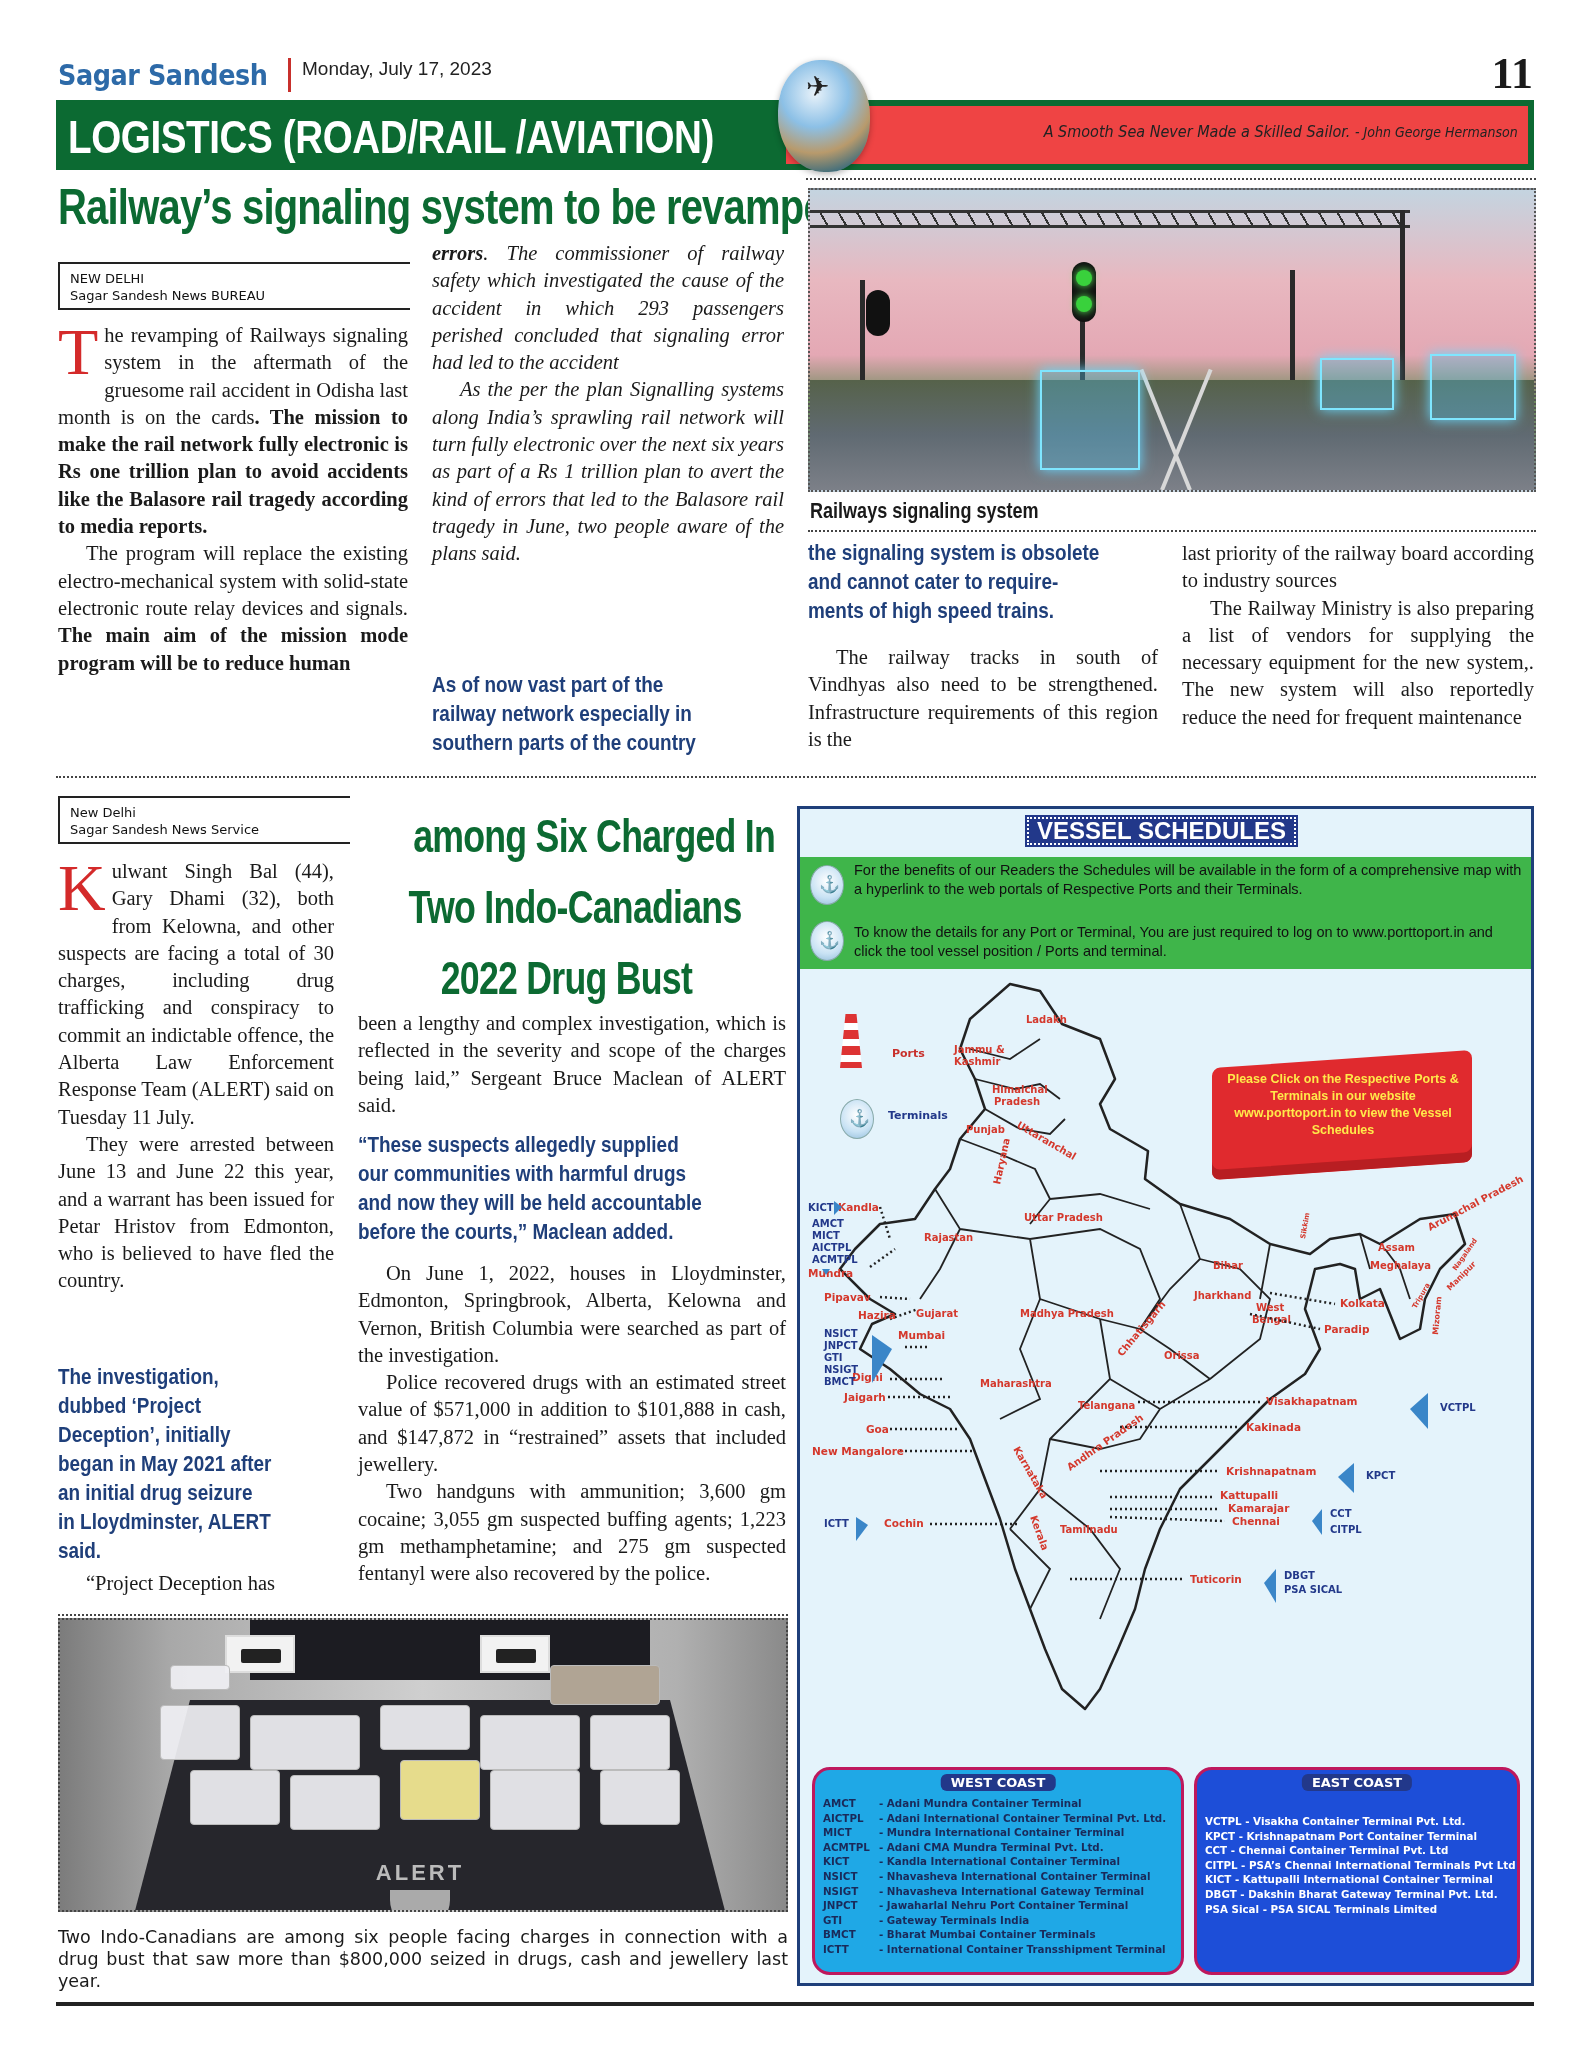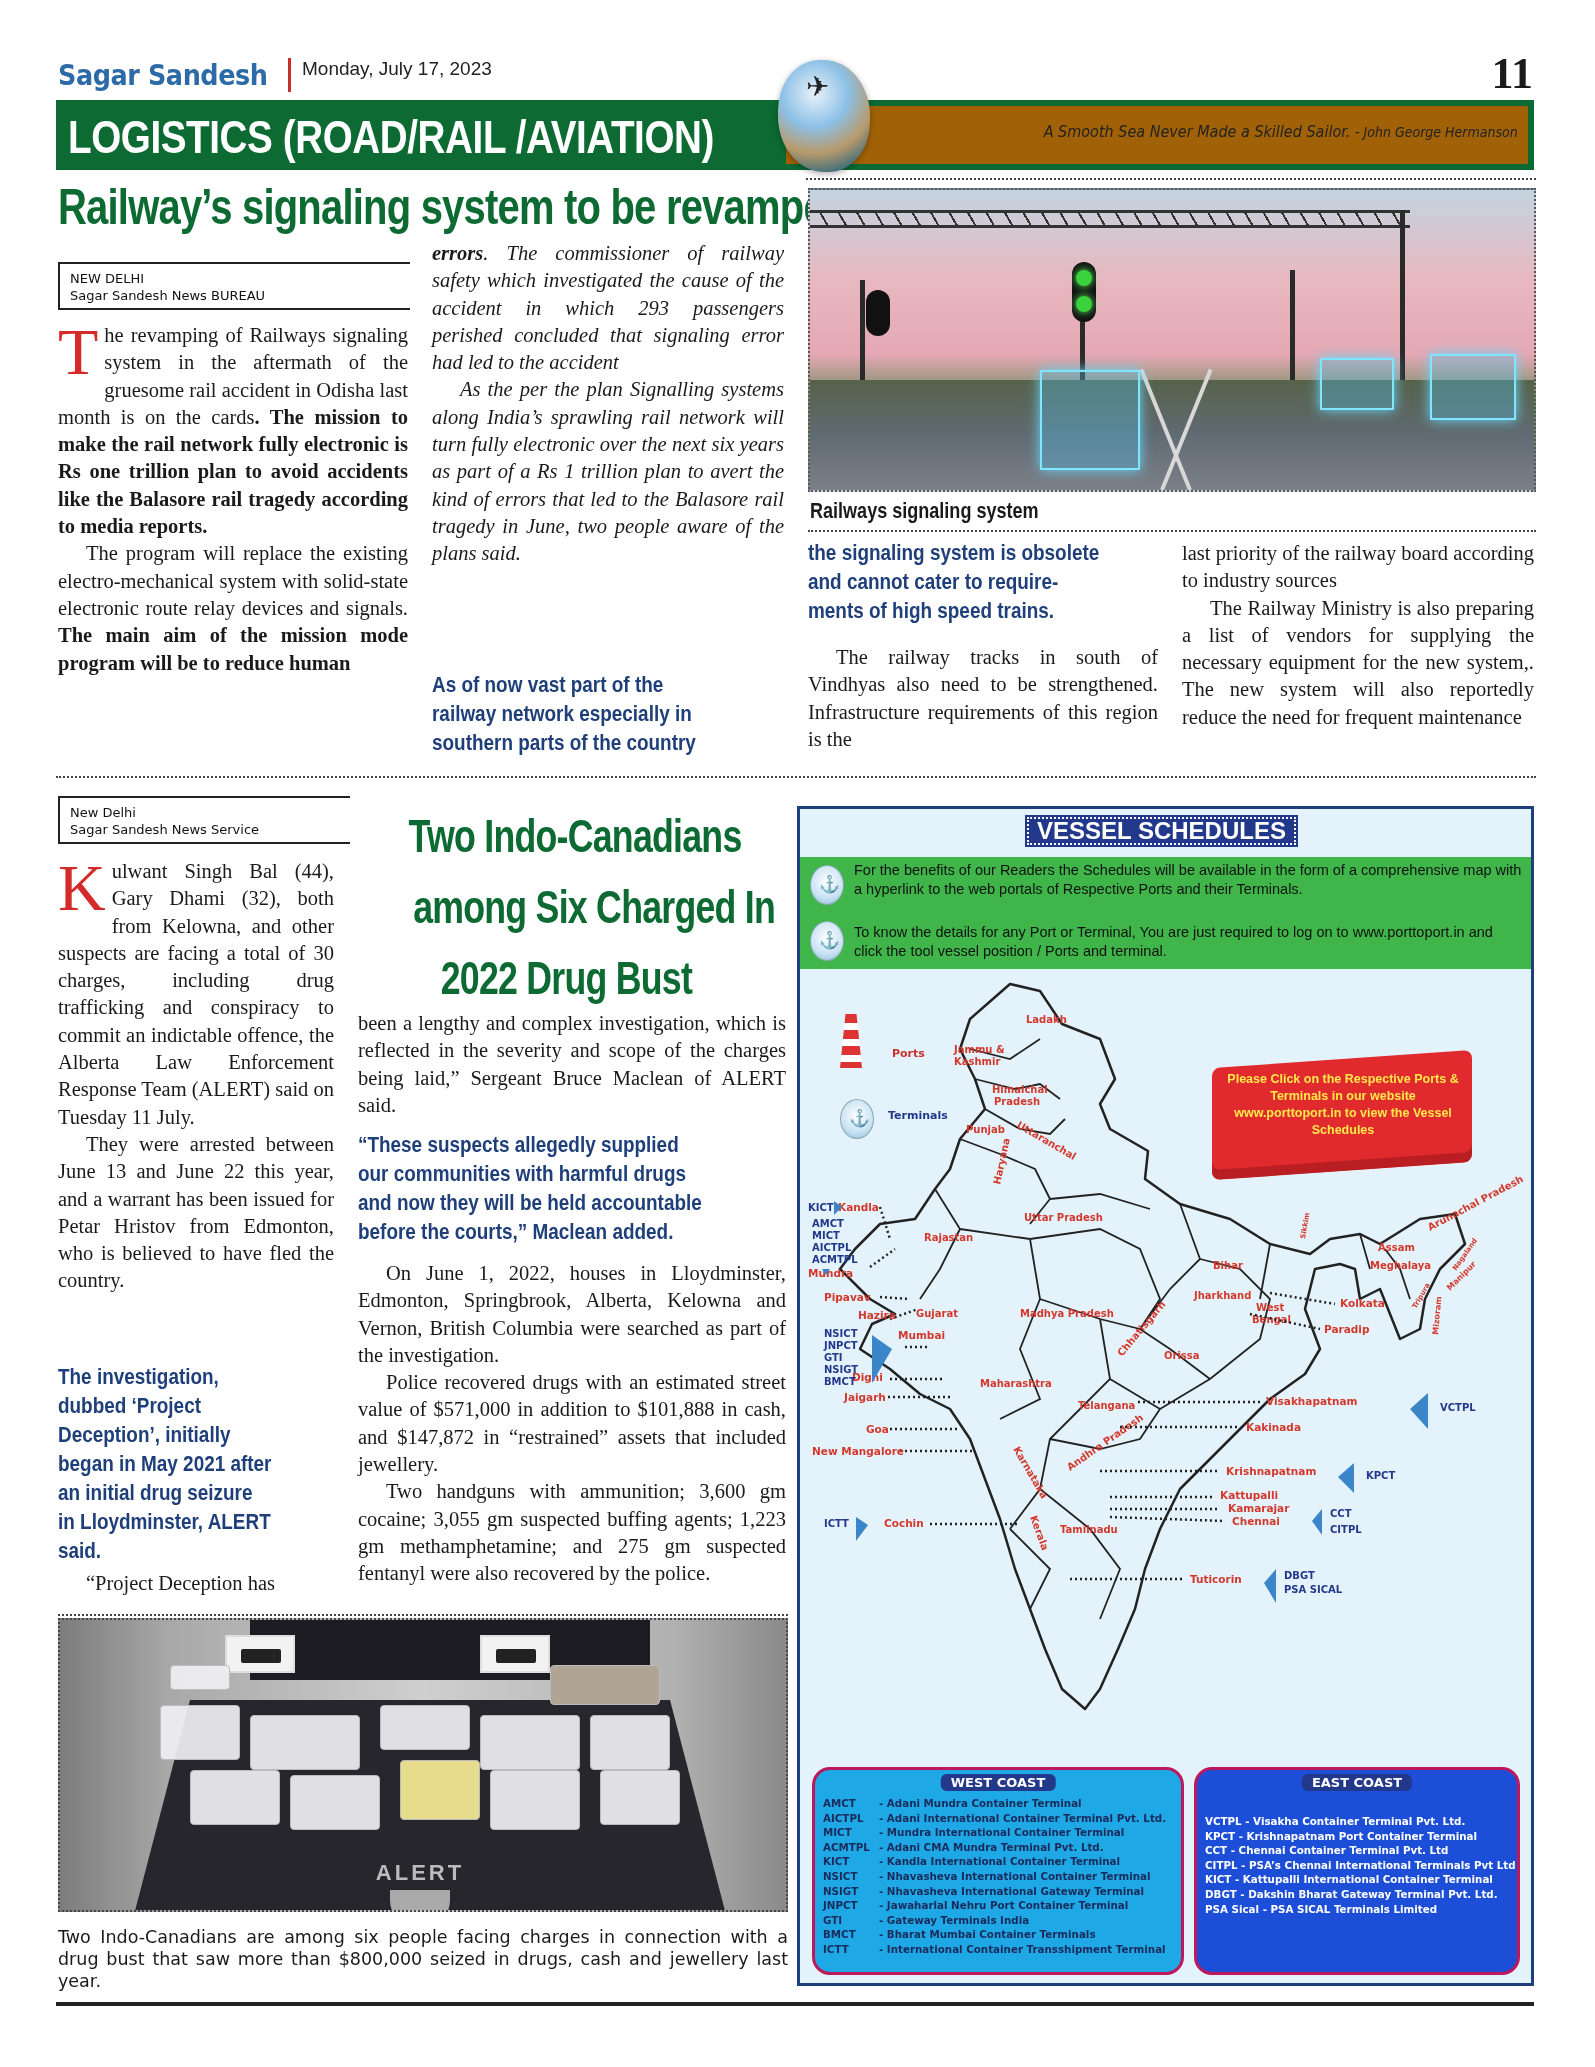--- a/index.html
+++ b/index.html
@@ -4,21 +4,21 @@
 <style>
   * { box-sizing: border-box; margin: 0; padding: 0; }
   body { width: 1595px; height: 2067px; background: #ffffff; position: relative; overflow: hidden; font-family: "Liberation Serif", serif; color: #1a1a1a; }
 
   
   .brand { position: absolute; left: 58px; top: 58px; font-family: "DejaVu Sans", sans-serif; font-weight: bold; font-size: 29px; color: #2d6aa8; letter-spacing: -0.5px; transform: scaleX(0.88); transform-origin: left; }
   .brand-sep { position: absolute; left: 288px; top: 58px; width: 3px; height: 34px; background: #c8302c; }
   .date { position: absolute; left: 302px; top: 58px; font-family: "Liberation Sans", sans-serif; font-size: 19px; color: #222; }
   .page-num { position: absolute; right: 62px; top: 48px; font-family: "Liberation Serif", serif; font-weight: bold; font-size: 44px; color: #1a1a1a; }
 
-  .section-bar { position: absolute; left: 56px; top: 100px; width: 1478px; height: 70px; border: 6px solid #0c6a32; background: #a16207; }
+  .section-bar { position: absolute; left: 56px; top: 100px; width: 1478px; height: 70px; border: 6px solid #0c6a32; background: #ef4444; }
   .section-bar .green { position: absolute; left: -6px; top: -6px; width: 730px; height: 70px; background: #0c6a32; }
   .section-title { position: absolute; left: 6px; top: 4px; font-family: "Liberation Sans", sans-serif; font-weight: bold; font-size: 46px; color: #fff; transform: scaleX(0.84); transform-origin: left; white-space: nowrap; letter-spacing: -0.5px; }
   .quote { position: absolute; right: 10px; top: 16px; font-family: "DejaVu Sans", sans-serif; font-style: italic; font-size: 16px; color: #222; transform: scaleX(0.9); transform-origin: right; white-space: nowrap; }
   .quote .author { font-size: 14px; }
   .globe { position: absolute; left: 778px; top: 60px; width: 92px; height: 112px; border-radius: 45% 50% 45% 50%; background: radial-gradient(circle at 40% 30%, #e8f2fa 0%, #8cc0e6 35%, #b89a6c 62%, #3c6c7c 85%, #fff 100%); box-shadow: 0 2px 6px rgba(0,0,0,0.3); }
   .globe .plane { position: absolute; left: 28px; top: 10px; font-size: 28px; color: #222; }
 
   .dotline { position: absolute; border-top: 2px dotted #444; }
 
   
@@ -159,22 +159,22 @@
   <p>The Railway Ministry is also preparing a list of vendors for supplying the necessary equipment for the new system,. The new system will also reportedly reduce the need for frequent maintenance</p>
 </div>
 
 <div class="dotline" style="left:56px; top:776px; width:1480px;"></div>
 
 <div class="dateline" style="left:58px; top:796px; width:292px; height:48px;">
   <div>New Delhi</div>
   <div>Sagar Sandesh News Service</div>
 </div>
 <div class="h2">
+  <div><span>among Six Charged In</span></div>
   <div><span>Two Indo-Canadians</span></div>
-  <div><span>among Six Charged In</span></div>
   <div><span>2022 Drug Bust</span></div>
 </div>
 
 <div class="col" style="left:58px; top:858px; width:276px;">
   <p class="first"><span class="dropcap">K</span><span>ulwant Singh Bal (44), Gary Dhami (32), both from Kelowna, and other suspects are facing a total of 30 charges, including drug trafficking and conspiracy to commit an indictable offence, the Alberta Law Enforcement Response Team (ALERT) said on Tuesday 11 July.</span></p>
   <p>They were arrested between June 13 and June 22 this year, and a warrant has been issued for Petar Hristov from Edmonton, who is believed to have fled the country.</p>
 </div>
 <div class="pull" style="left:58px; top:1362px;">
   <div>The investigation,</div>
   <div>dubbed ‘Project</div>

